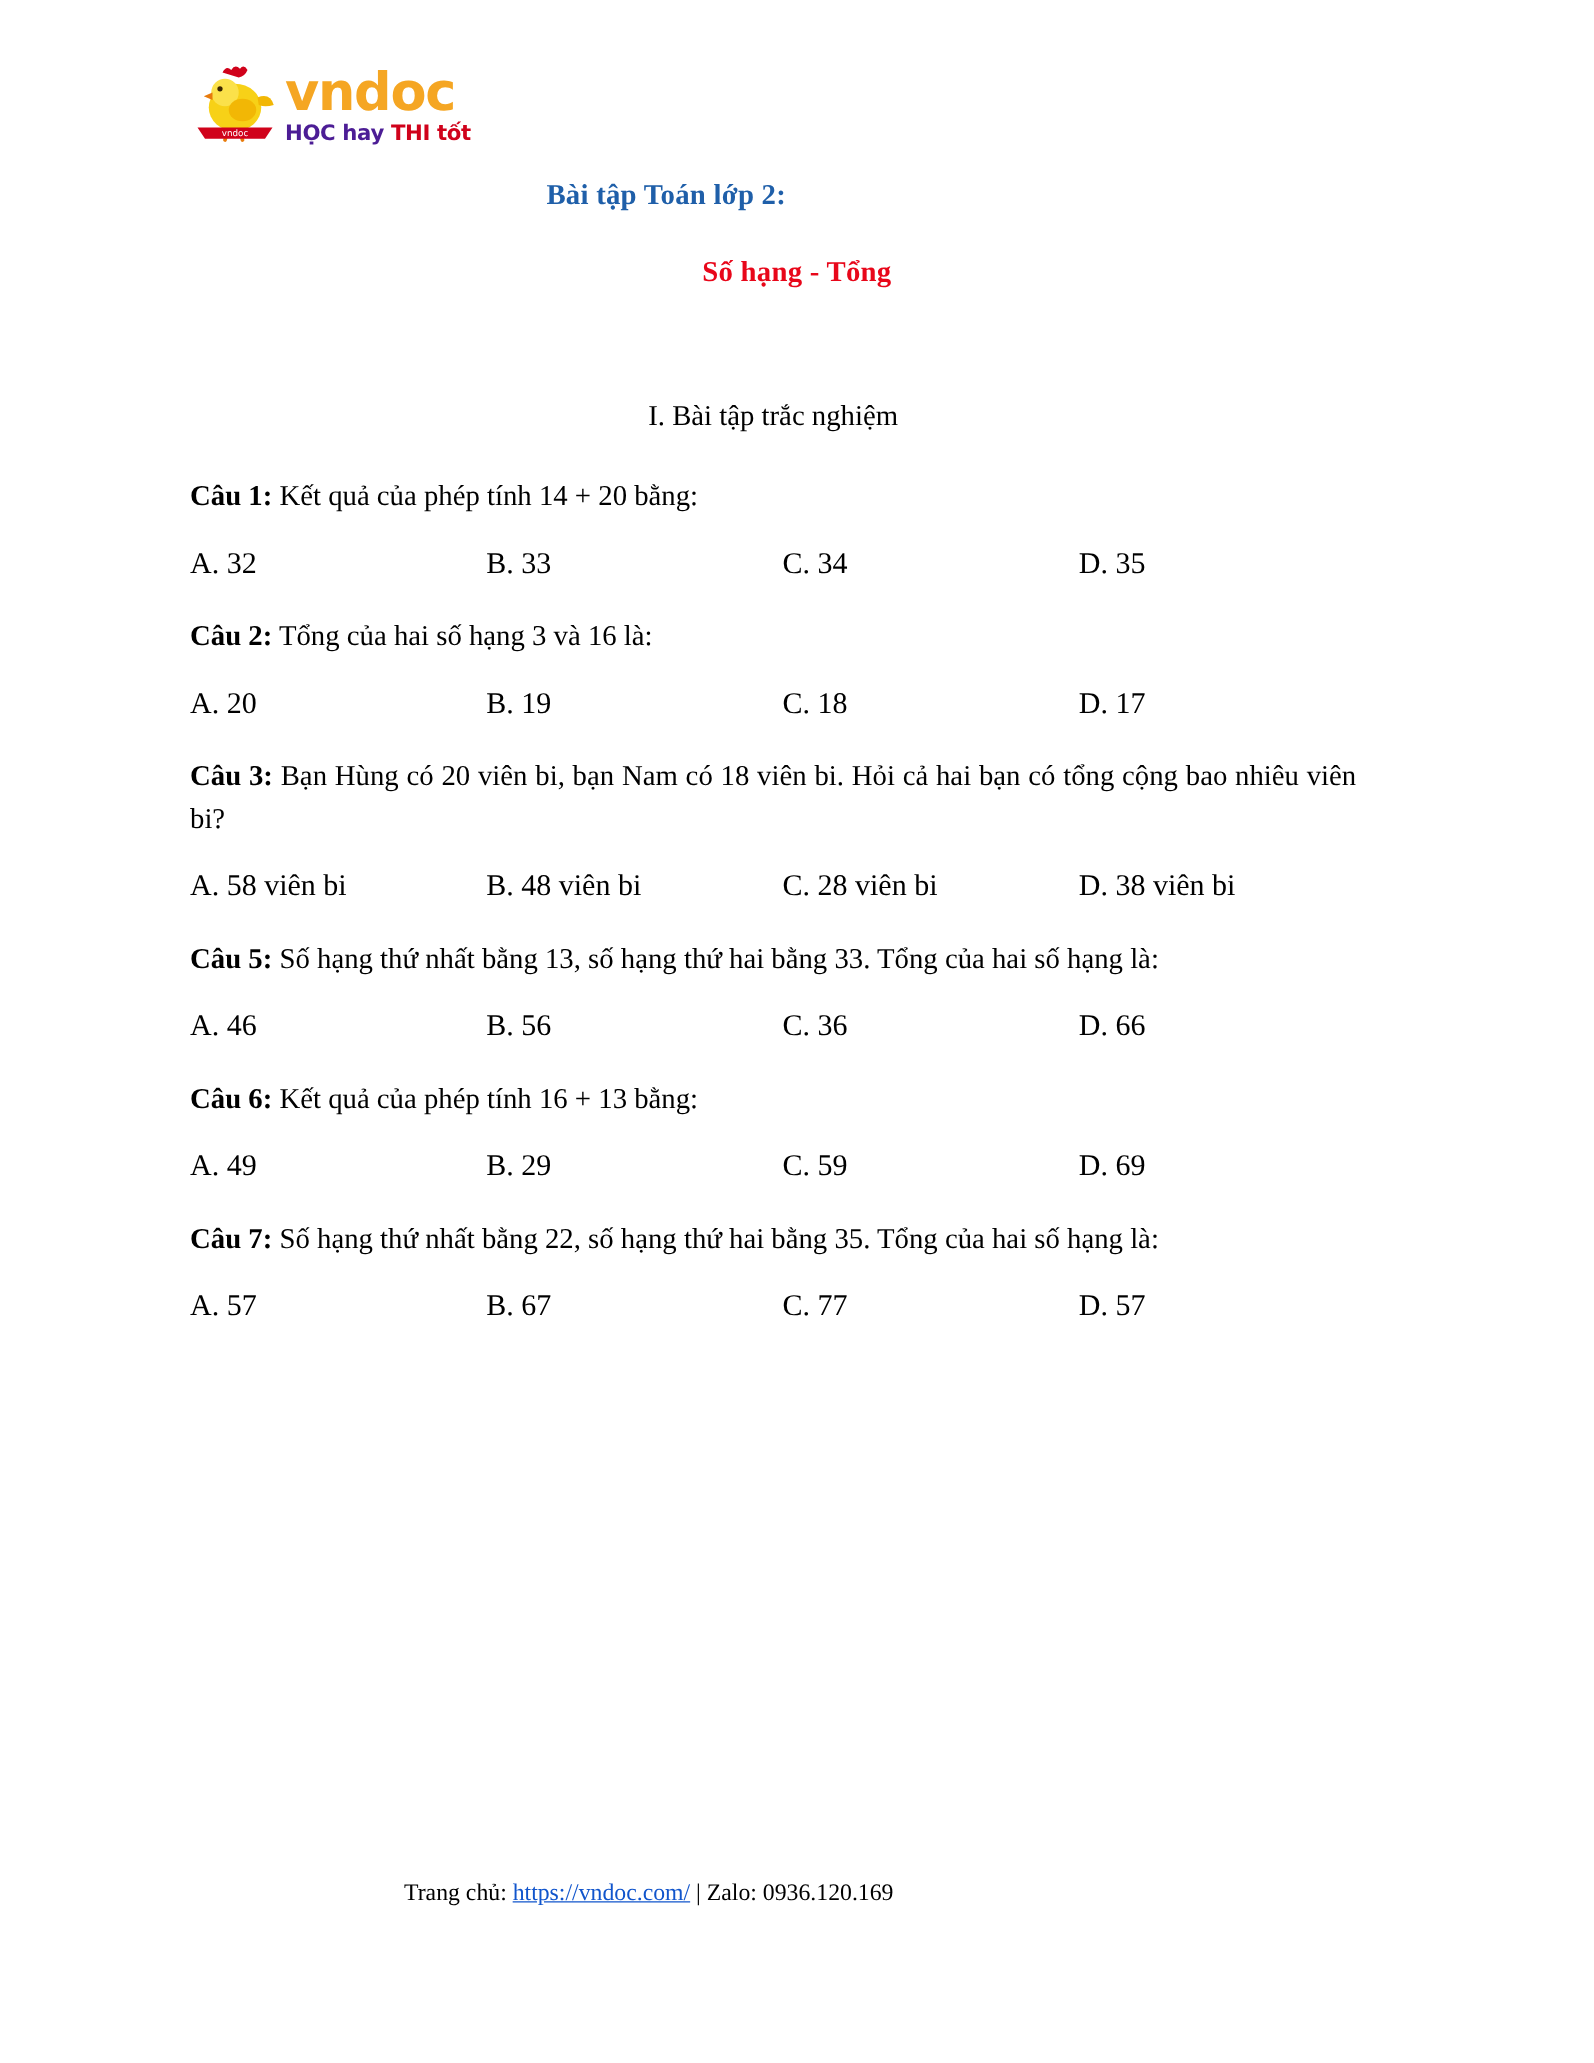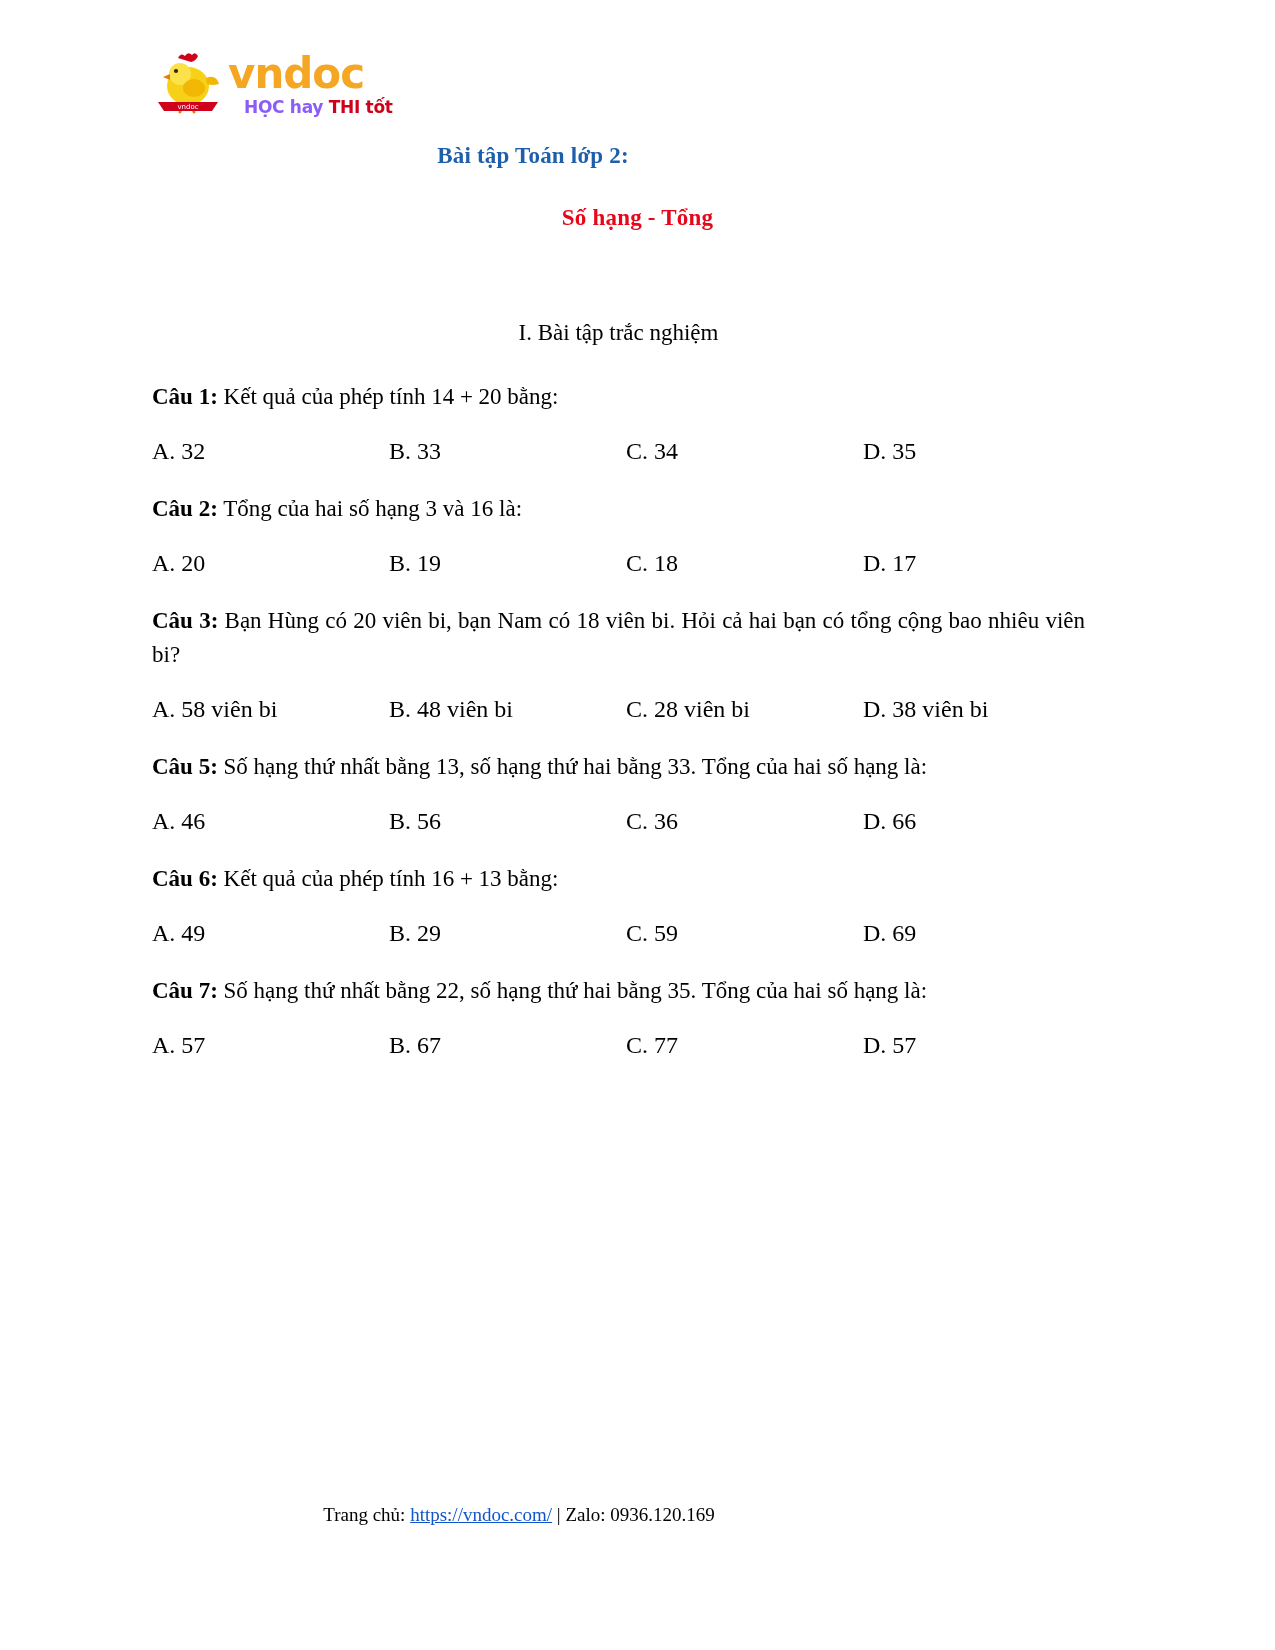--- a/index.html
+++ b/index.html
@@ -53,21 +53,21 @@
     color: #F5A623;
   }
   .logo-tag {
     font-family: "DejaVu Sans", sans-serif;
     font-weight: bold;
     font-size: 17px;
     line-height: 20px;
     letter-spacing: -0.3px;
     margin-top: 1px;
   }
-  .tag-hoc { color: #8b5cf6; margin-left: 16px; }
+  .tag-hoc { color: #4c1d95; }
   .tag-thi { color: #D0021B; }
   .tag-tot { color: #D0021B; }
 
   
   .doc-title {
     position: absolute;
     left: 0;
     top: 143px;
     width: 1066px;
     text-align: center;

